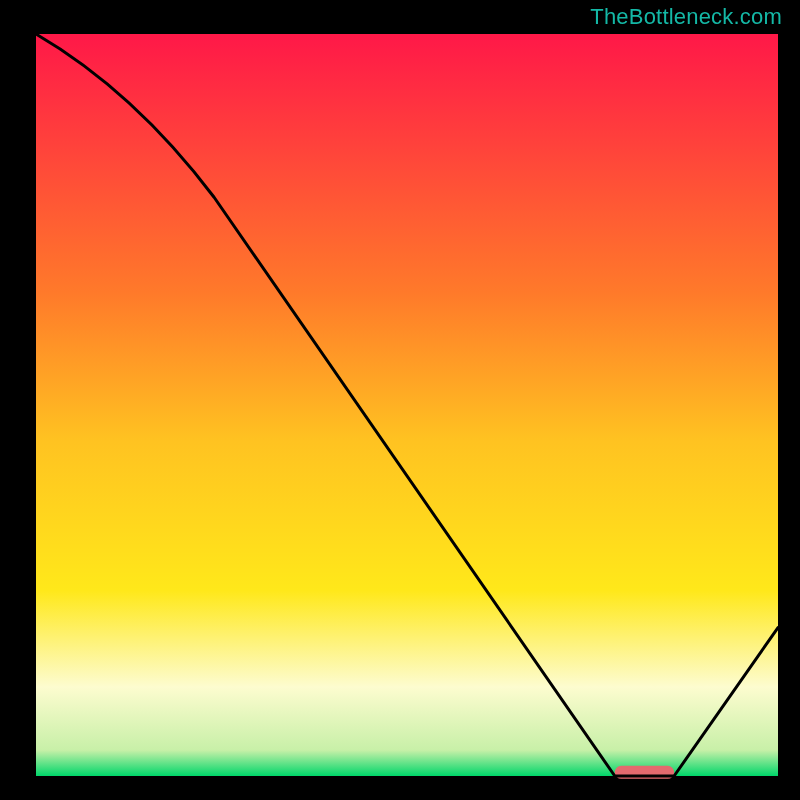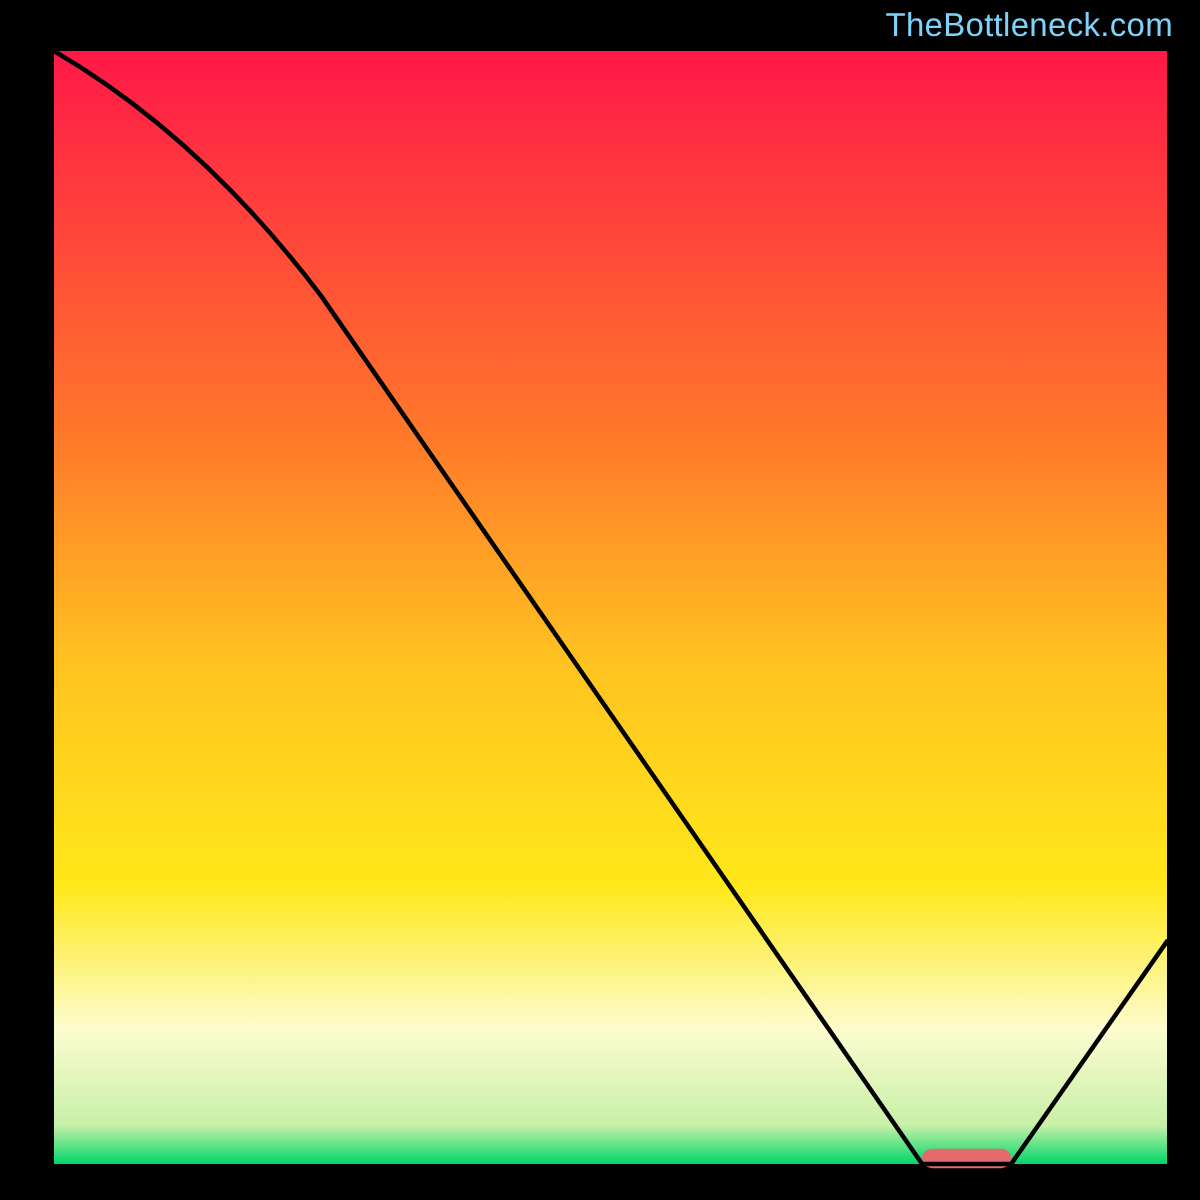--- a/index.html
+++ b/index.html
@@ -12,21 +12,21 @@
   }
   .wrapper {
     position: relative;
     width: 800px;
     height: 800px;
   }
   .attribution {
     position: absolute;
     top: 4px;
     right: 18px;
-    color: #7dd3fc;
+    color: #14b8a6;
     font-size: 22px;
     letter-spacing: 0.2px;
     margin-left: 31px;
   }
   svg {
     display: block;
   }
 </style>
 </head>
 <body>

